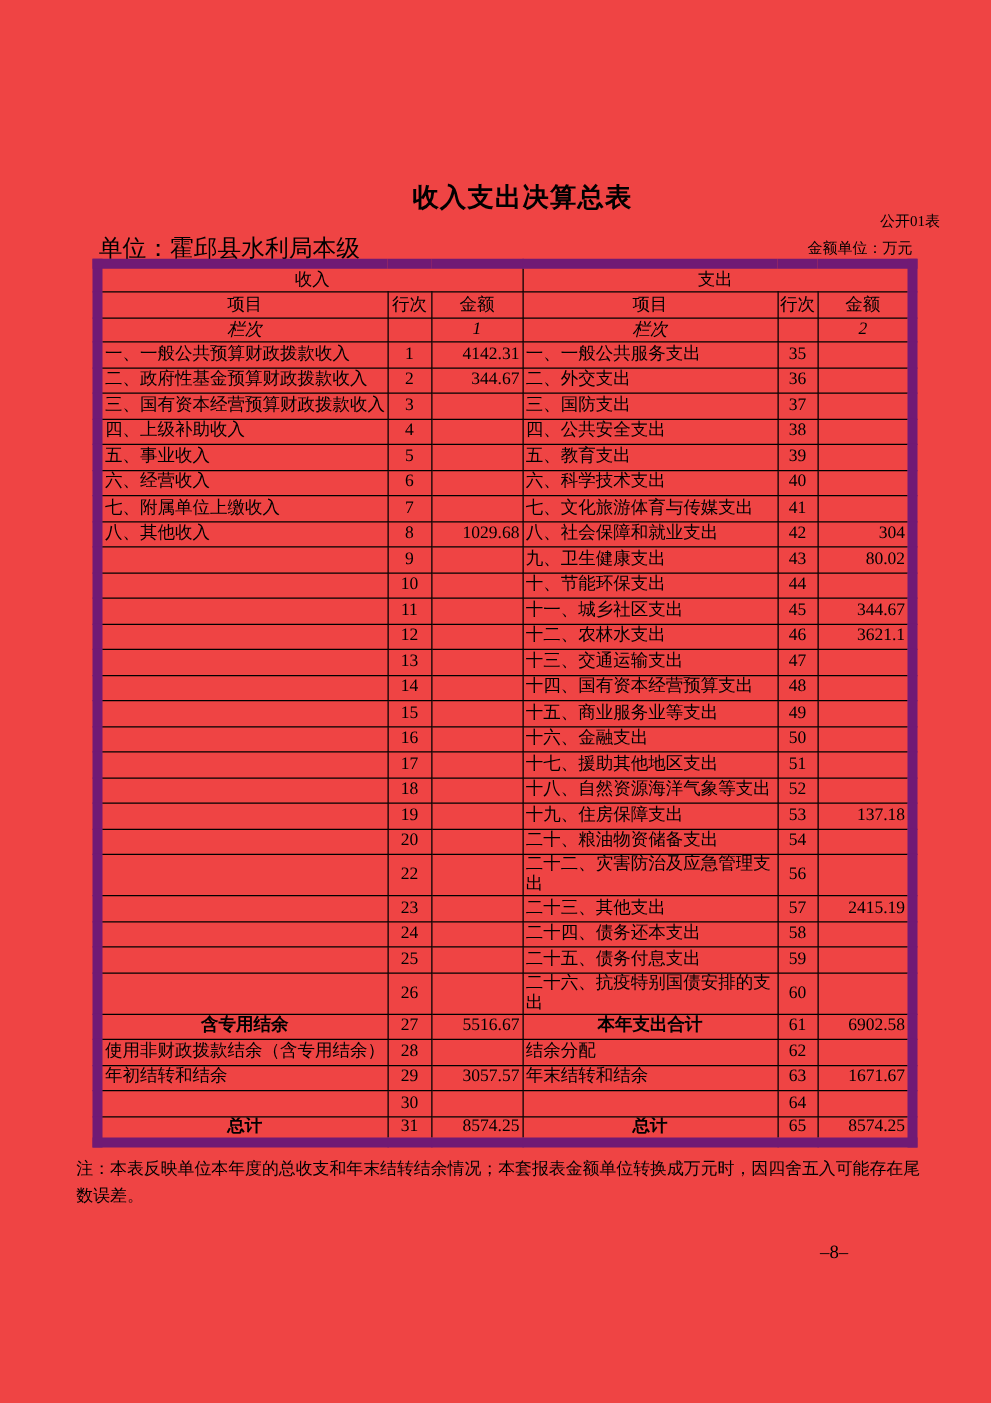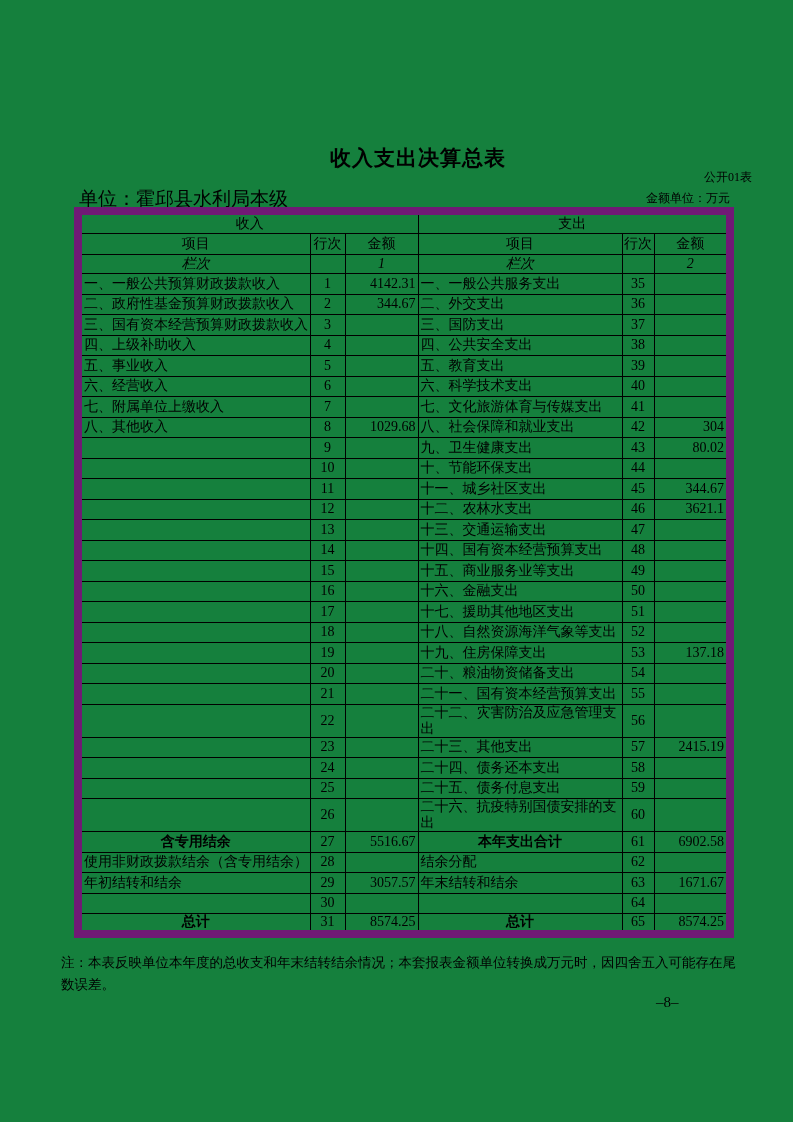--- a/index.html
+++ b/index.html
@@ -1,20 +1,20 @@
 <!DOCTYPE html>
 <html><head>
 <meta charset="utf-8">
 <style>
   html, body { margin: 0; padding: 0; background: #ffffff; }
   .page {
     position: relative;
     width: 793px;
     height: 1122px;
-    background: #15803d;
+    background: #ef4444;
     color: #000000;
     font-family: "Liberation Serif", "DejaVu Serif", serif;
     overflow: hidden;
   }
   .title {
     position: absolute;
     top: 144px; left: 78px; width: 680px;
     text-align: center;
     font-size: 21px;
     font-weight: bold;
@@ -69,21 +69,20 @@
   }
   td.line { text-align: center; }
   td.amount { text-align: right; padding-right: 2px; }
   tr.total td.item { text-align: center; font-weight: bold; }
   .note {
     position: absolute;
     top: 924px; left: 61px; width: 684px;
     font-size: 13.5px;
     line-height: 21.5px;
     text-align: left;
-    margin-top: 28px;
   }
   .page-number {
     position: absolute;
     top: 994px; left: 656px;
     font-size: 15px;
   }
 </style>
 </head>
 <body>
 
@@ -282,28 +281,20 @@
           <td class="amount">137.18</td>
         </tr>
         <tr>
           <td class="item"></td>
           <td class="line">20</td>
           <td class="amount"></td>
           <td class="item">二十、粮油物资储备支出</td>
           <td class="line">54</td>
           <td class="amount"></td>
         </tr>
-        <tr>
-          <td class="item"></td>
-          <td class="line">21</td>
-          <td class="amount"></td>
-          <td class="item">二十一、国有资本经营预算支出</td>
-          <td class="line">55</td>
-          <td class="amount"></td>
-        </tr>
         <tr class="tall">
           <td class="item"></td>
           <td class="line">22</td>
           <td class="amount"></td>
           <td class="item">二十二、灾害防治及应急管理支出</td>
           <td class="line">56</td>
           <td class="amount"></td>
         </tr>
         <tr>
           <td class="item"></td>

